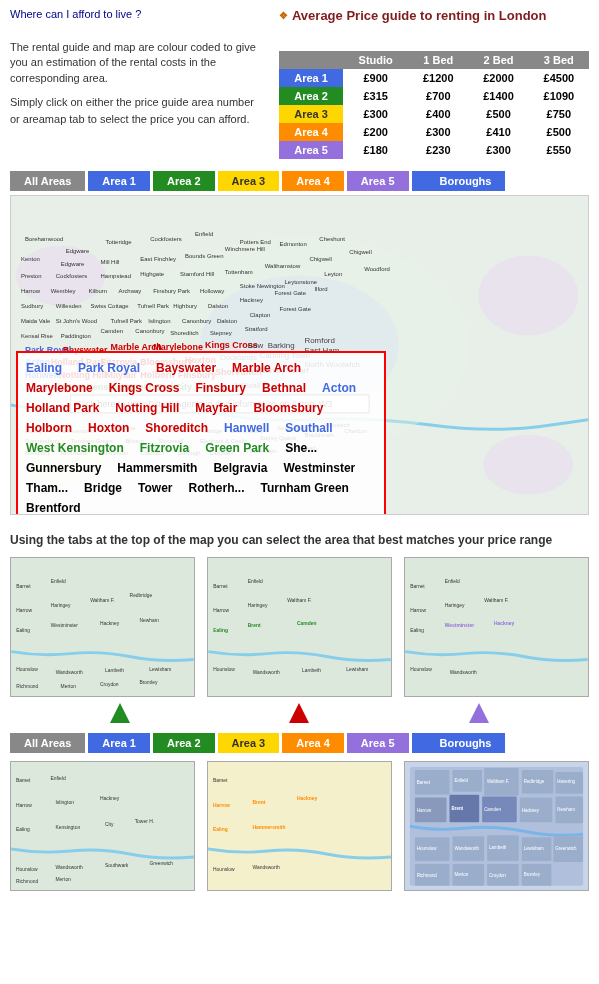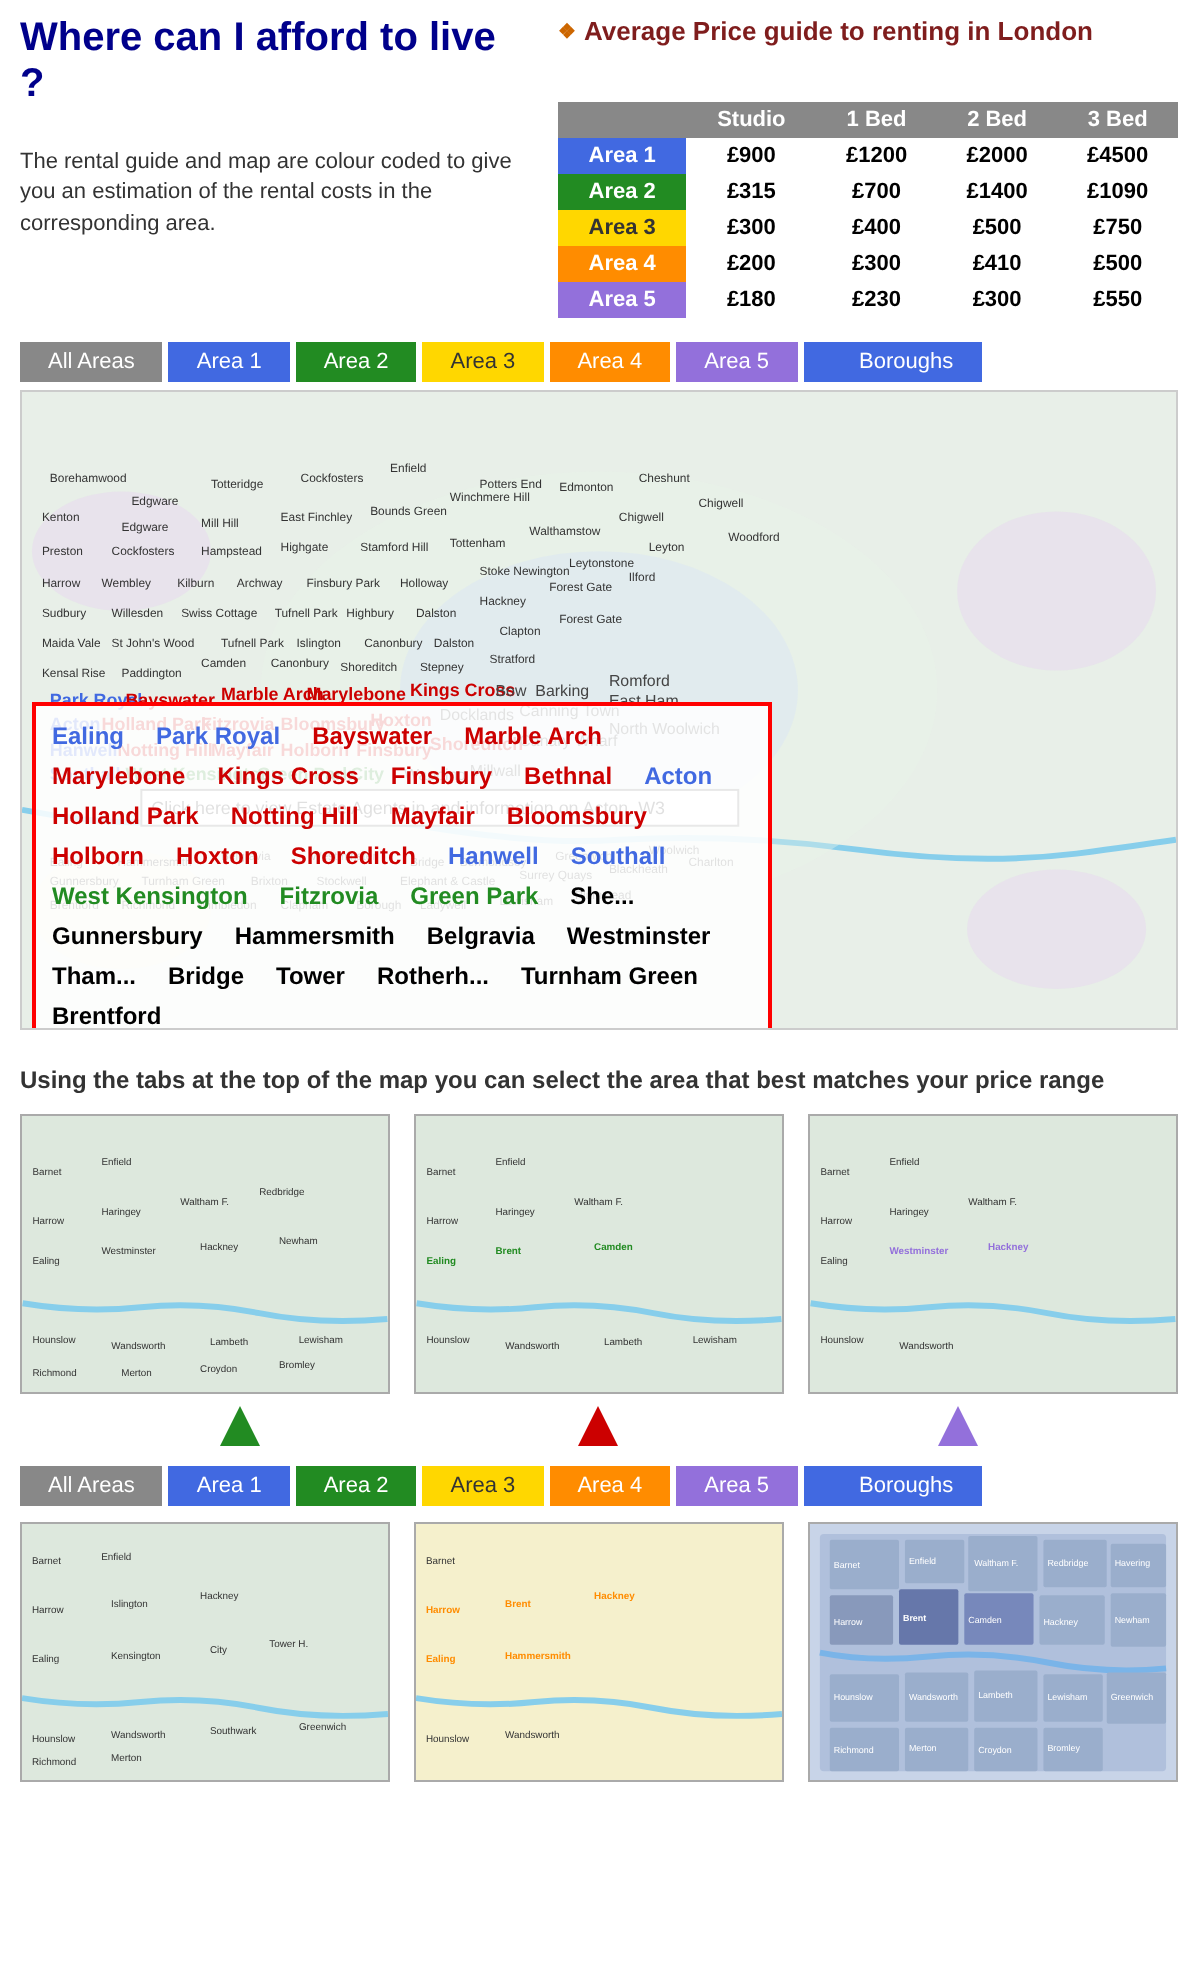--- a/index.html
+++ b/index.html
@@ -1,19 +1,19 @@
 <!DOCTYPE html>
 <html><head>
   <meta charset="utf-8">
   <style>
     * { margin: 0; padding: 0; box-sizing: border-box; }
     body { font-family: Arial, sans-serif; font-size: 11px; background: #fff; width: 599px; }
 
     .page { width: 599px; background: #fff; }
-    .header-title { font-size: 20px; font-weight: bold; color: #00008B; margin-bottom: 4px; }
+    .header-title { font-size: 11px; font-weight: normal; color: #00008B; margin-bottom: 4px; }
     .header-desc { font-size: 11px; color: #333; line-height: 1.4; max-width: 250px; margin-top: 20px; }
     .top-row { display: flex; justify-content: space-between; align-items: flex-start; padding: 8px 10px; }
     .left-desc { max-width: 255px; }
     .right-price-guide { width: 310px; }
 
     .price-guide-title { font-size: 13px; font-weight: bold; color: #7f1d1d; margin-bottom: 6px; display: flex; align-items: center; gap: 4px; }
     .price-guide-title::before { content: "❖"; color: #cc6600; font-size: 10px; }
 
     .price-table { border-collapse: collapse; width: 100%; font-size: 11px; margin-top: 28px; }
     .price-table th { background: #888; color: white; padding: 3px 8px; text-align: center; font-weight: bold; }
@@ -22,21 +22,21 @@
     .area1-bg { background: #4169E1; }
     .area2-bg { background: #228B22; }
     .area3-bg { background: #FFD700; color: #333 !important; }
     .area4-bg { background: #FF8C00; }
     .area5-bg { background: #9370DB; }
 
     .instruction-text { font-size: 11px; color: #333; line-height: 1.5; margin-top: 8px; }
 
     
     .area-tabs { display: flex; gap: 3px; padding: 4px 10px; }
-    .area-tab { padding: 4px 14px; font-size: 11px; font-weight: normal; color: white; cursor: pointer; border: none; }
+    .area-tab { padding: 4px 14px; font-size: 11px; font-weight: bold; color: white; cursor: pointer; border: none; }
     .tab-all { background: #888; color: white; }
     .tab-1 { background: #4169E1; }
     .tab-2 { background: #228B22; }
     .tab-3 { background: #FFD700; color: #333; }
     .tab-4 { background: #FF8C00; }
     .tab-5 { background: #9370DB; }
     .tab-boroughs { background: #4169E1; padding-left: 28px; }
 
     
     .map-container { margin: 0 10px; border: 1px solid #ccc; position: relative; height: 320px; background: #e8f0e8; overflow: hidden; }
@@ -82,20 +82,21 @@
   </style>
 </head>
 <body>
 
 <div class="page">
 
   <div class="top-row">
     <div class="left-desc">
       <div class="header-title">Where can I afford to live ?</div>
       <div class="header-desc">The rental guide and map are colour coded to give you an estimation of the rental costs in the corresponding area.</div>
+      <div class="header-desc instruction-text">Simply click on either the price guide area number or areamap tab to select the price you can afford.</div>
     </div>
 
     <div class="right-price-guide">
       <div class="price-guide-title">Average Price guide to renting in London</div>
       <table class="price-table">
         <thead>
           <tr>
             <th></th>
             <th>Studio</th>
             <th>1 Bed</th>

